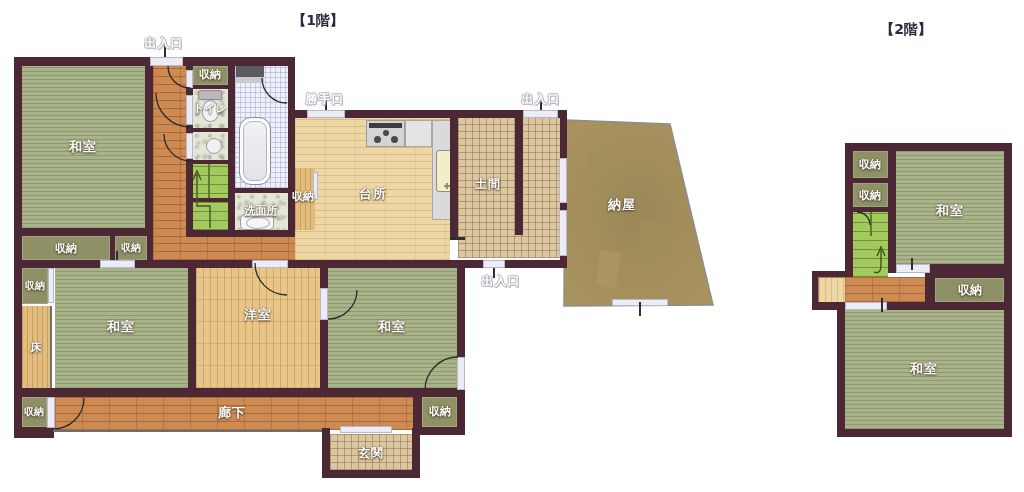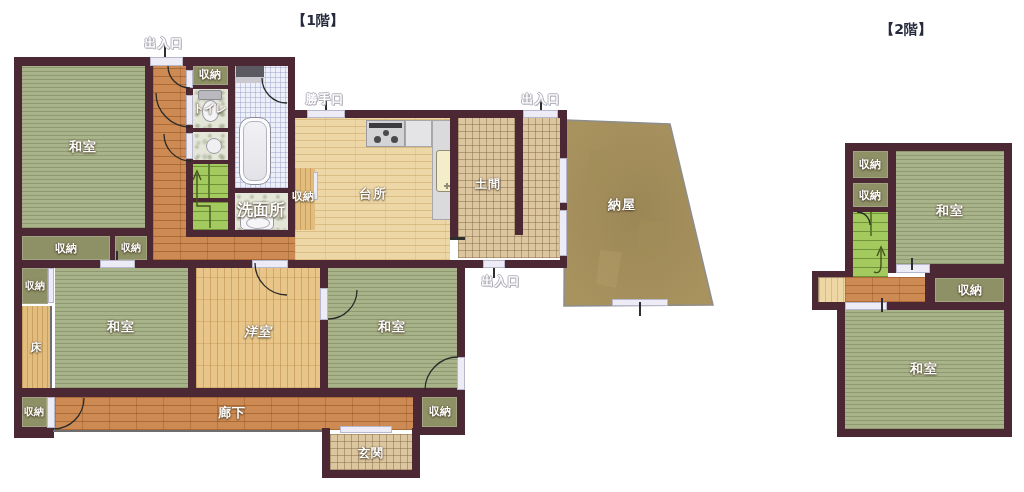--- a/index.html
+++ b/index.html
@@ -251,31 +251,31 @@
   </svg>
 
   <div class="outlbl" style="left:164px;top:43px;">出入口</div>
   <div class="outlbl" style="left:325px;top:99px;">勝手口</div>
   <div class="outlbl" style="left:541px;top:99px;">出入口</div>
   <div class="outlbl" style="left:501px;top:281px;">出入口</div>
 
   <div class="lbl" style="left:83px;top:147px;font-size:13px;">和室</div>
   <div class="lbl" style="left:210px;top:74px;font-size:11px;letter-spacing:0;">収納</div>
   <div class="lbl" style="left:210px;top:108px;font-size:11px;letter-spacing:0;">トイレ</div>
-  <div class="lbl" style="left:261px;top:210px;font-size:16px;letter-spacing:0;">洗面所</div>
+  <div class="lbl" style="left:261px;top:210px;font-size:11px;letter-spacing:0;text-decoration:underline;">洗面所</div>
   <div class="lbl" style="left:303px;top:196px;font-size:11px;letter-spacing:0;">収納</div>
   <div class="lbl" style="left:373px;top:194px;font-size:13px;">台所</div>
   <div class="lbl" style="left:488px;top:184px;">土間</div>
   <div class="lbl" style="left:622px;top:205px;font-size:13px;">納屋</div>
   <div class="lbl" style="left:66px;top:248px;font-size:11px;letter-spacing:0;">収納</div>
   <div class="lbl" style="left:131px;top:248px;font-size:10px;letter-spacing:0;">収納</div>
   <div class="lbl" style="left:35px;top:286px;font-size:10px;letter-spacing:0;">収納</div>
   <div class="lbl" style="left:36px;top:347px;font-size:11px;letter-spacing:0;">床</div>
   <div class="lbl" style="left:121px;top:327px;font-size:13px;">和室</div>
-  <div class="lbl" style="left:258px;top:332px;font-size:13px;font-style:italic;">洋室</div>
+  <div class="lbl" style="left:258px;top:315px;font-size:13px;">洋室</div>
   <div class="lbl" style="left:392px;top:327px;font-size:13px;">和室</div>
   <div class="lbl" style="left:34px;top:412px;font-size:10px;letter-spacing:0;">収納</div>
   <div class="lbl" style="left:232px;top:413px;font-size:13px;">廊下</div>
   <div class="lbl" style="left:440px;top:411px;font-size:11px;letter-spacing:0;">収納</div>
   <div class="lbl" style="left:371px;top:453px;">玄関</div>
 
   <div class="lbl" style="left:870px;top:164px;font-size:11px;letter-spacing:0;">収納</div>
   <div class="lbl" style="left:870px;top:195px;font-size:11px;letter-spacing:0;">収納</div>
   <div class="lbl" style="left:950px;top:211px;font-size:13px;">和室</div>
   <div class="lbl" style="left:970px;top:290px;font-size:12px;letter-spacing:0;">収納</div>

